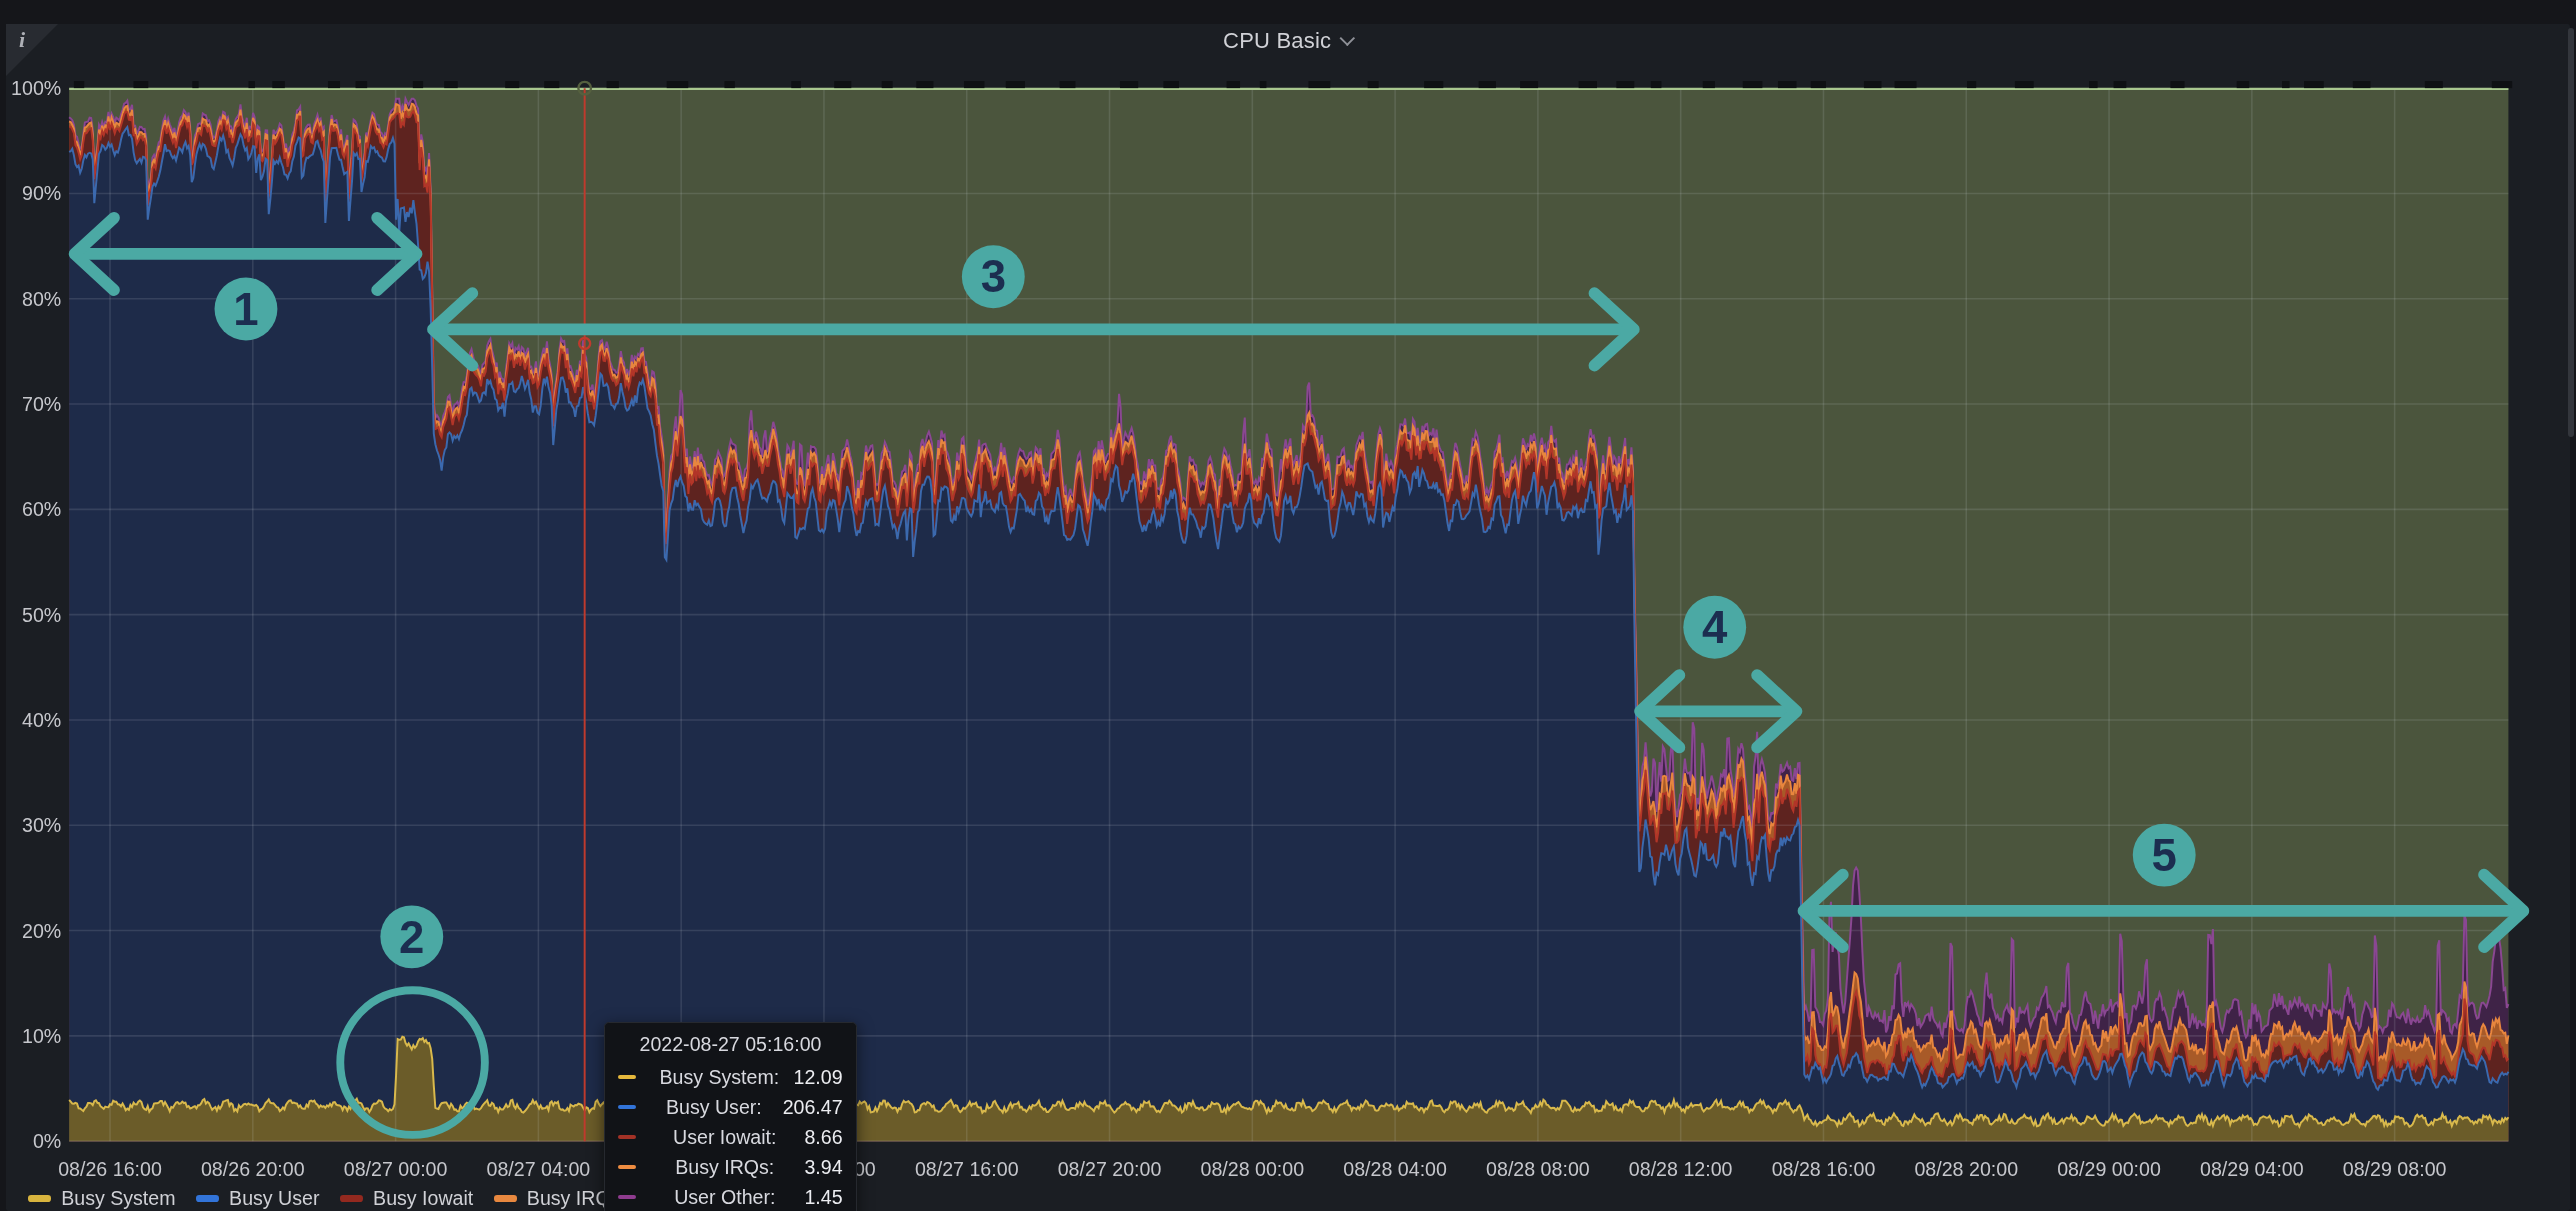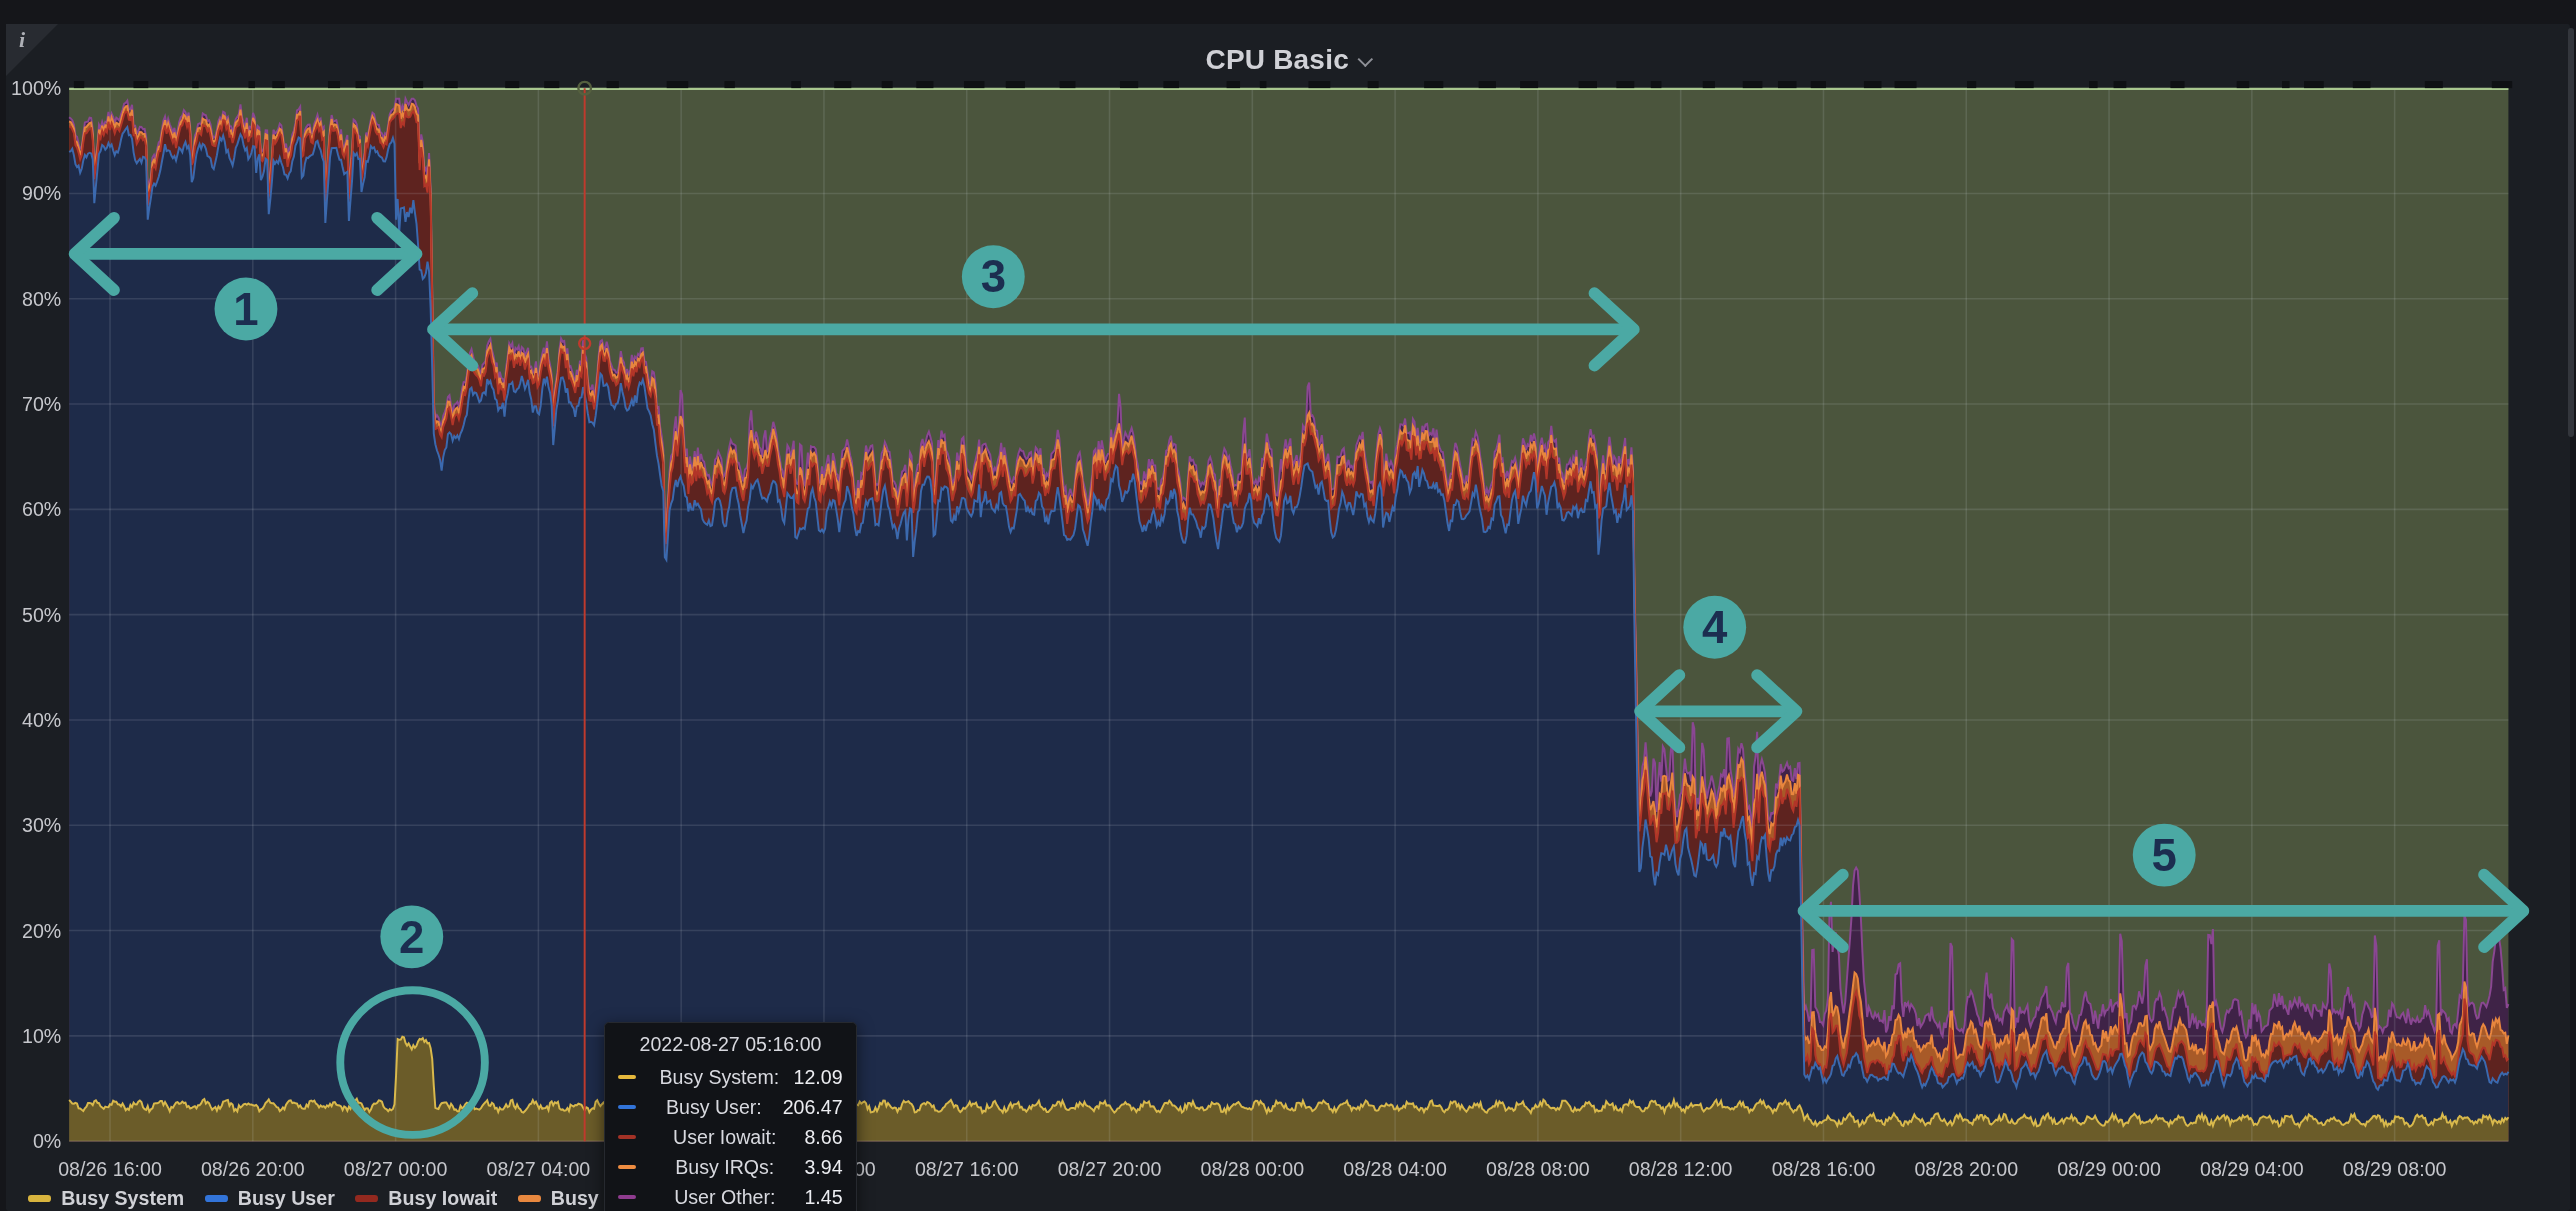--- a/index.html
+++ b/index.html
@@ -1,30 +1,30 @@
 <!DOCTYPE html>
 <html style="font-size:12.6px"><head>
 <meta charset="utf-8">
 <style>
   html,body{margin:0;padding:0;width:2576px;height:1212px;overflow:hidden;background:#15161a;
     font-family:"Liberation Sans",sans-serif;}
   #panel{position:absolute;left:6.3px;top:23.6px;right:6.3px;bottom:0;background:#1b1e23;border-radius:2.4px;}
   #chart-svg{position:absolute;left:0;top:0;z-index:2;}
-  .panel-title{position:absolute;top:44px;left:0;width:100%;text-align:center;z-index:3;
-    color:#d0d1d6;font-size:28px;font-weight:700;letter-spacing:0.2px;cursor:pointer;}
+  .panel-title{position:absolute;top:28px;left:0;width:100%;text-align:center;z-index:3;
+    color:#d0d1d6;font-size:22px;font-weight:400;letter-spacing:0.2px;cursor:pointer;}
   .panel-title .chev{display:inline-block;width:8.6px;height:8.6px;border-right:2.4px solid #8e9097;
     border-bottom:2.4px solid #8e9097;transform:rotate(45deg) translate(-1.6px,-1.6px);margin-left:11px;margin-bottom:2.4px;}
   .info-corner{position:absolute;left:6.3px;top:23.6px;width:0;height:0;z-index:4;
     border-top:52px solid #282b31;border-right:52px solid transparent;cursor:pointer;}
   .info-i{position:absolute;left:12.6px;top:-49px;font-family:"Liberation Serif",serif;
     font-style:italic;font-weight:700;font-size:22px;color:#aeb0b6;}
   .legend{position:absolute;left:28px;top:1187px;display:flex;align-items:center;gap:20.4px;z-index:5;}
   .legend-item{display:flex;align-items:center;cursor:pointer;}
   .legend-item .sw{width:23px;height:6.3px;border-radius:3.1px;margin-right:10.2px;}
-  .legend-item .lbl{color:#d0d1d6;font-size:19.6px;font-weight:bold;}
+  .legend-item .lbl{color:#d0d1d6;font-size:19.6px;}
   .tooltip{position:absolute;left:604px;top:1022px;width:253px;z-index:6;background:#111317;
     border:0.8px solid #26292f;border-radius:4.7px;padding:10.2px 13.4px 12.6px 13.4px;box-shadow:0 4.7px 15.7px rgba(0,0,0,.55);
     color:#d8d9df;font-size:19.6px;box-sizing:border-box;}
   .tt-head{text-align:center;margin-bottom:9.4px;white-space:nowrap;}
   .tt-row{display:flex;align-items:center;margin-top:7px;white-space:nowrap;text-align:center;}
   .tt-row .sw{width:17.3px;height:4.7px;border-radius:2.4px;flex:0 0 auto;}
   .tt-row .lbl{margin-left:9.4px;flex:1 1 auto;}
   .tt-row .val{font-weight:400;color:#ecedf1;}
   .scrollbar{position:absolute;right:2.4px;top:28px;width:5.5px;height:1179px;z-index:7;}
   .scrollbar .thumb{position:absolute;top:0;left:0;width:5.5px;height:409px;background:#33363c;border-radius:3.1px;}

